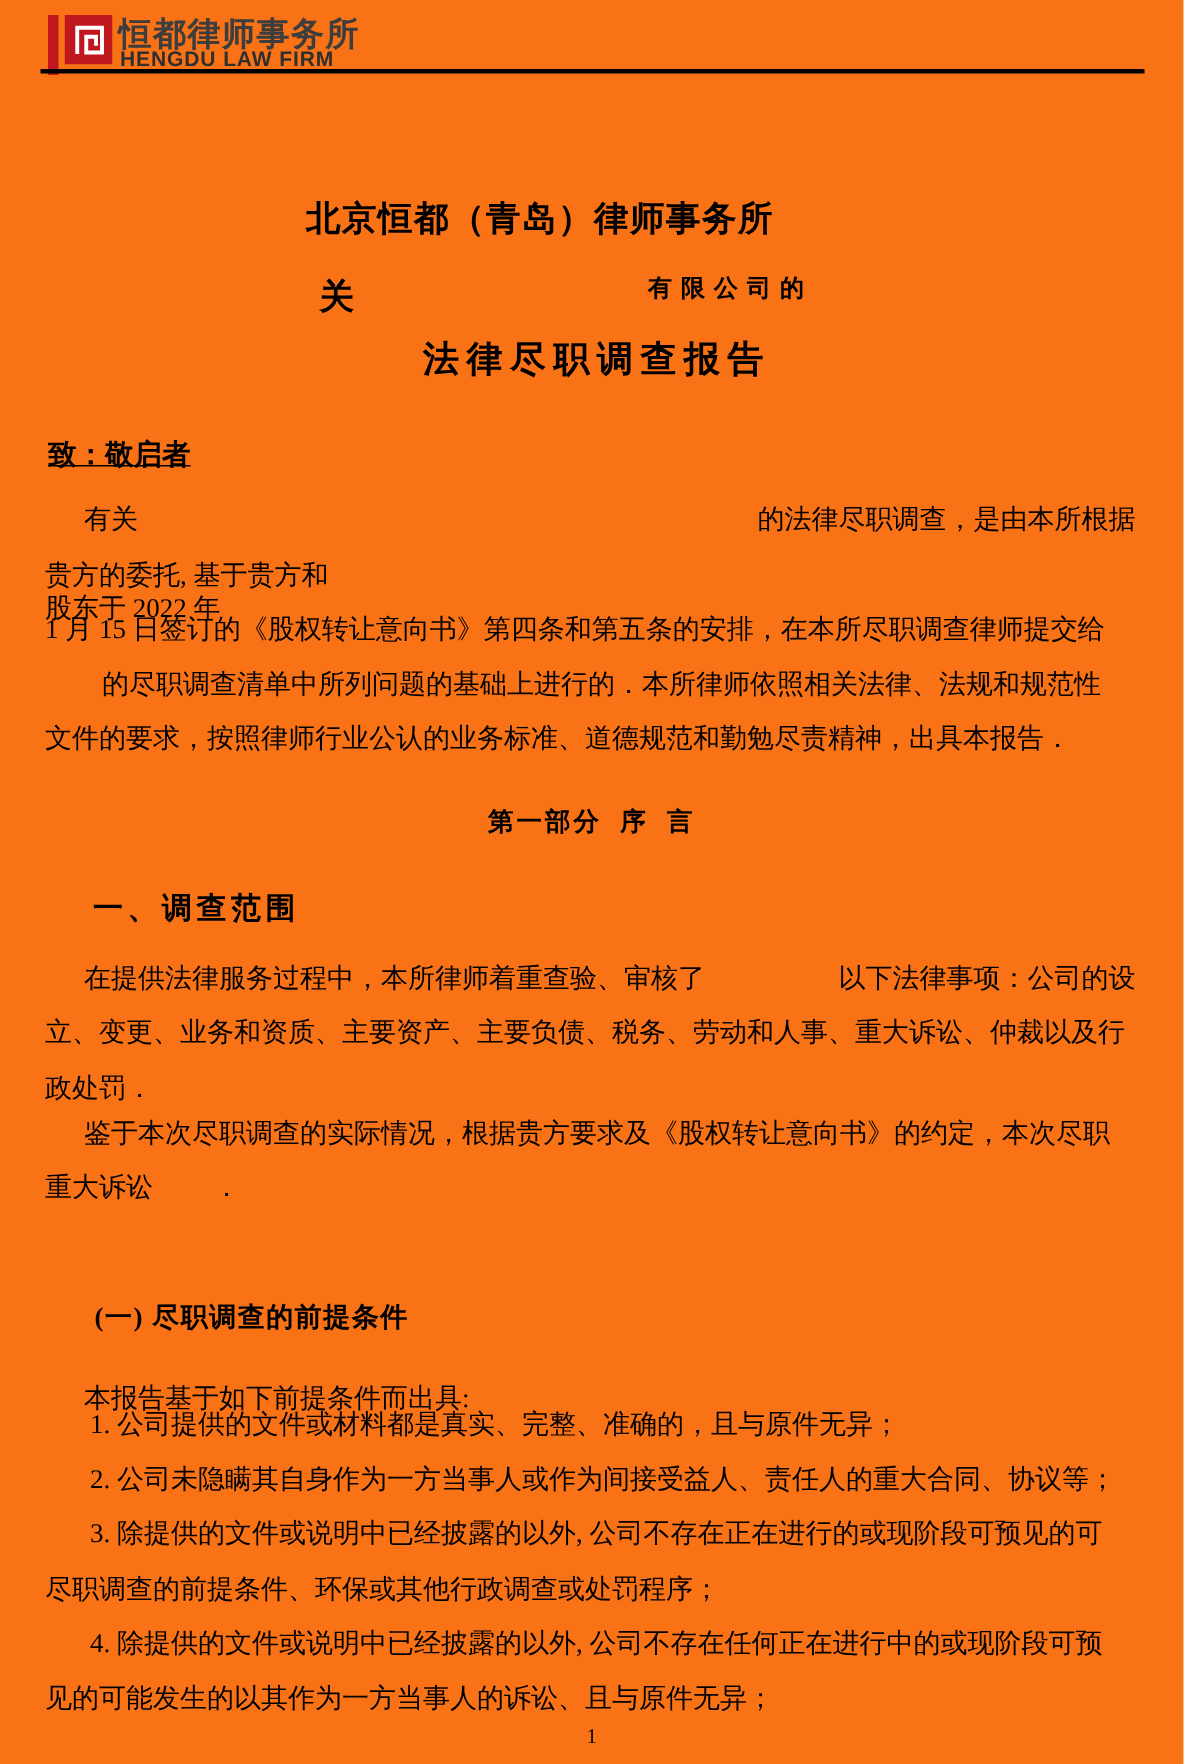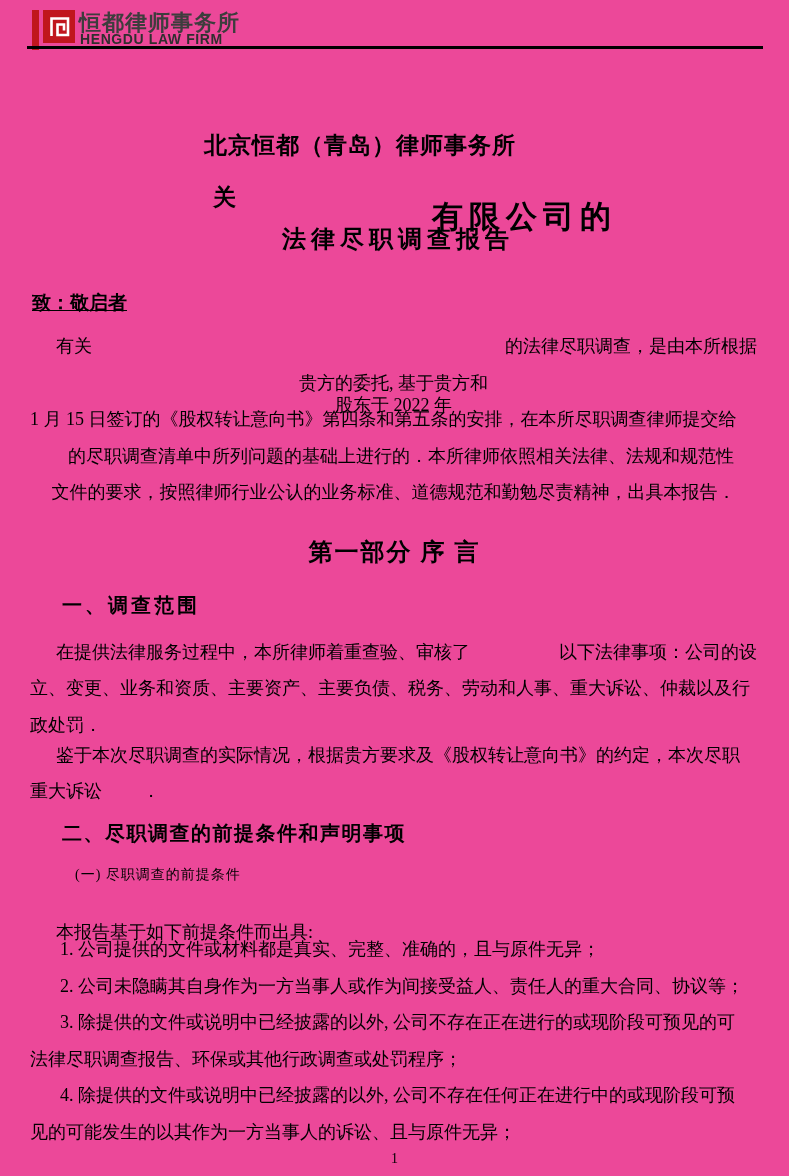--- a/index.html
+++ b/index.html
@@ -1,47 +1,47 @@
 <!DOCTYPE html>
 <html><head>
 <meta charset="utf-8">
 <style>
   html,body{margin:0;padding:0;background:#ffffff;}
   .page{
-    position:relative;width:789px;height:1176px;background:#ec4899;
+    position:relative;width:789px;height:1176px;background:#f97316;
     font-family:"Liberation Serif","DejaVu Serif",serif;color:#000;
     overflow:hidden;
   }
   
   .logo-bar{position:absolute;left:32px;top:10px;width:7px;height:40px;background:#c0161d;}
   .logo-square{position:absolute;left:43px;top:10px;width:32px;height:33px;}
   .firm-cn{
     position:absolute;left:79px;top:8px;font-family:"Liberation Sans","DejaVu Sans",sans-serif;
     font-size:22px;font-weight:bold;color:#3d3d3d;letter-spacing:1px;white-space:nowrap;
   }
   .firm-en{
     position:absolute;left:80px;top:31px;font-family:"Liberation Sans","DejaVu Sans",sans-serif;
     font-size:14px;font-weight:bold;color:#2f2f2f;letter-spacing:0.6px;white-space:nowrap;
   }
   .header-rule{position:absolute;left:27px;top:46px;width:736px;height:3px;background:#000;}
   
   .title-line{position:absolute;font-weight:bold;white-space:nowrap;}
   .t1{left:204px;top:130px;font-size:23px;letter-spacing:1px;}
   .t2-prefix{left:213px;top:182px;font-size:23px;letter-spacing:4px;}
-  .t2-suffix{left:432px;top:196px;font-size:31px;letter-spacing:6px;}
+  .t2-suffix{left:432px;top:182px;font-size:16px;letter-spacing:6px;}
   .t3{left:282px;top:223px;font-size:24px;letter-spacing:5px;}
   
   .line{position:absolute;left:30px;width:727px;font-size:18px;line-height:1.22;white-space:nowrap;}
-  .flexline{display:flex;justify-content:space-between;align-items:center;}
+  .flexline{display:flex;justify-content:space-between;}
   .indent{padding-left:26px;}
   .indent38{padding-left:38px;}
   .salutation{position:absolute;left:32px;top:290px;font-size:19px;font-weight:bold;white-space:nowrap;text-decoration:underline;}
-  .part-heading{position:absolute;left:0;right:0;top:536px;text-align:center;font-size:24px;font-weight:bold;letter-spacing:2px;}
+  .part-heading{position:absolute;left:0;right:0;top:536px;text-align:center;font-size:17px;font-weight:bold;letter-spacing:2px;font-family:Liberation Mono, monospace;}
   .sec-heading{position:absolute;left:62px;font-size:20px;font-weight:bold;letter-spacing:3px;white-space:nowrap;}
-  .sub-heading{position:absolute;left:75px;font-size:14px;font-weight:normal;letter-spacing:1px;white-space:nowrap;}
+  .sub-heading{position:absolute;left:63px;font-size:18px;font-weight:bold;letter-spacing:1px;white-space:nowrap;}
   .gap40{display:inline-block;width:40px;}
   .item-indent{padding-left:30px;}
   .page-number{position:absolute;left:0;right:0;top:1151px;text-align:center;font-size:14px;}
 </style>
 </head>
 <body>
 
 <div class="page">
 
   <div class="logo-bar"></div>
@@ -65,46 +65,45 @@
   <div class="line flexline" style="top:336px;">
     <span class="indent">有关</span>
     <span>的法律尽职调查，是由本所根据</span>
   </div>
   <div class="line flexline" style="top:373px;flex-direction:column;">
     <span>贵方的委托, 基于贵方和</span>
     <span>股东于 2022 年</span>
   </div>
   <div class="line" style="top:409px;">1 月 15 日签订的《股权转让意向书》第四条和第五条的安排，在本所尽职调查律师提交给</div>
   <div class="line indent38" style="top:446px;">的尽职调查清单中所列问题的基础上进行的．本所律师依照相关法律、法规和规范性</div>
-  <div class="line" style="top:482px;text-align:center;">文件的要求，按照律师行业公认的业务标准、道德规范和勤勉尽责精神，出具本报告．</div>
+  <div class="line" style="top:482px;">文件的要求，按照律师行业公认的业务标准、道德规范和勤勉尽责精神，出具本报告．</div>
 
   <div class="part-heading">第一部分 序 言</div>
 
   <div class="sec-heading" style="top:592px;">一、调查范围</div>
   <div class="line flexline" style="top:642px;">
     <span class="indent">在提供法律服务过程中，本所律师着重查验、审核了</span>
     <span>以下法律事项：公司的设</span>
   </div>
   <div class="line" style="top:678px;">立、变更、业务和资质、主要资产、主要负债、税务、劳动和人事、重大诉讼、仲裁以及行</div>
   <div class="line" style="top:715px;">政处罚．</div>
   <div class="line" style="top:745px;">
     <span class="indent">鉴于本次尽职调查的实际情况，根据贵方要求及《股权转让意向书》的约定，本次尽职</span>
   </div>
   <div class="line" style="top:781px;">
     <span>重大诉讼</span><span class="gap40"></span><span>．</span>
   </div>
 
-  <div class="sec-heading" style="top:820px;letter-spacing:1.5px;">二、尽职调查的前提条件和声明事项</div>
   <div class="sub-heading" style="top:866px;">(一) 尽职调查的前提条件</div>
   <div class="line" style="top:902px;margin-top:20px;">
     <span class="indent">本报告基于如下前提条件而出具:</span>
   </div>
 
   <div class="line item-indent" style="top:939px;">1. 公司提供的文件或材料都是真实、完整、准确的，且与原件无异；</div>
   <div class="line item-indent" style="top:976px;">2. 公司未隐瞒其自身作为一方当事人或作为间接受益人、责任人的重大合同、协议等；</div>
   <div class="line item-indent" style="top:1012px;">3. 除提供的文件或说明中已经披露的以外, 公司不存在正在进行的或现阶段可预见的可</div>
-  <div class="line" style="top:1049px;">法律尽职调查报告、环保或其他行政调查或处罚程序；</div>
+  <div class="line" style="top:1049px;">尽职调查的前提条件、环保或其他行政调查或处罚程序；</div>
   <div class="line item-indent" style="top:1085px;">4. 除提供的文件或说明中已经披露的以外, 公司不存在任何正在进行中的或现阶段可预</div>
   <div class="line" style="top:1122px;">见的可能发生的以其作为一方当事人的诉讼、且与原件无异；</div>
 
   <div class="page-number">1</div>
 
 </div>
 
 </body></html>

